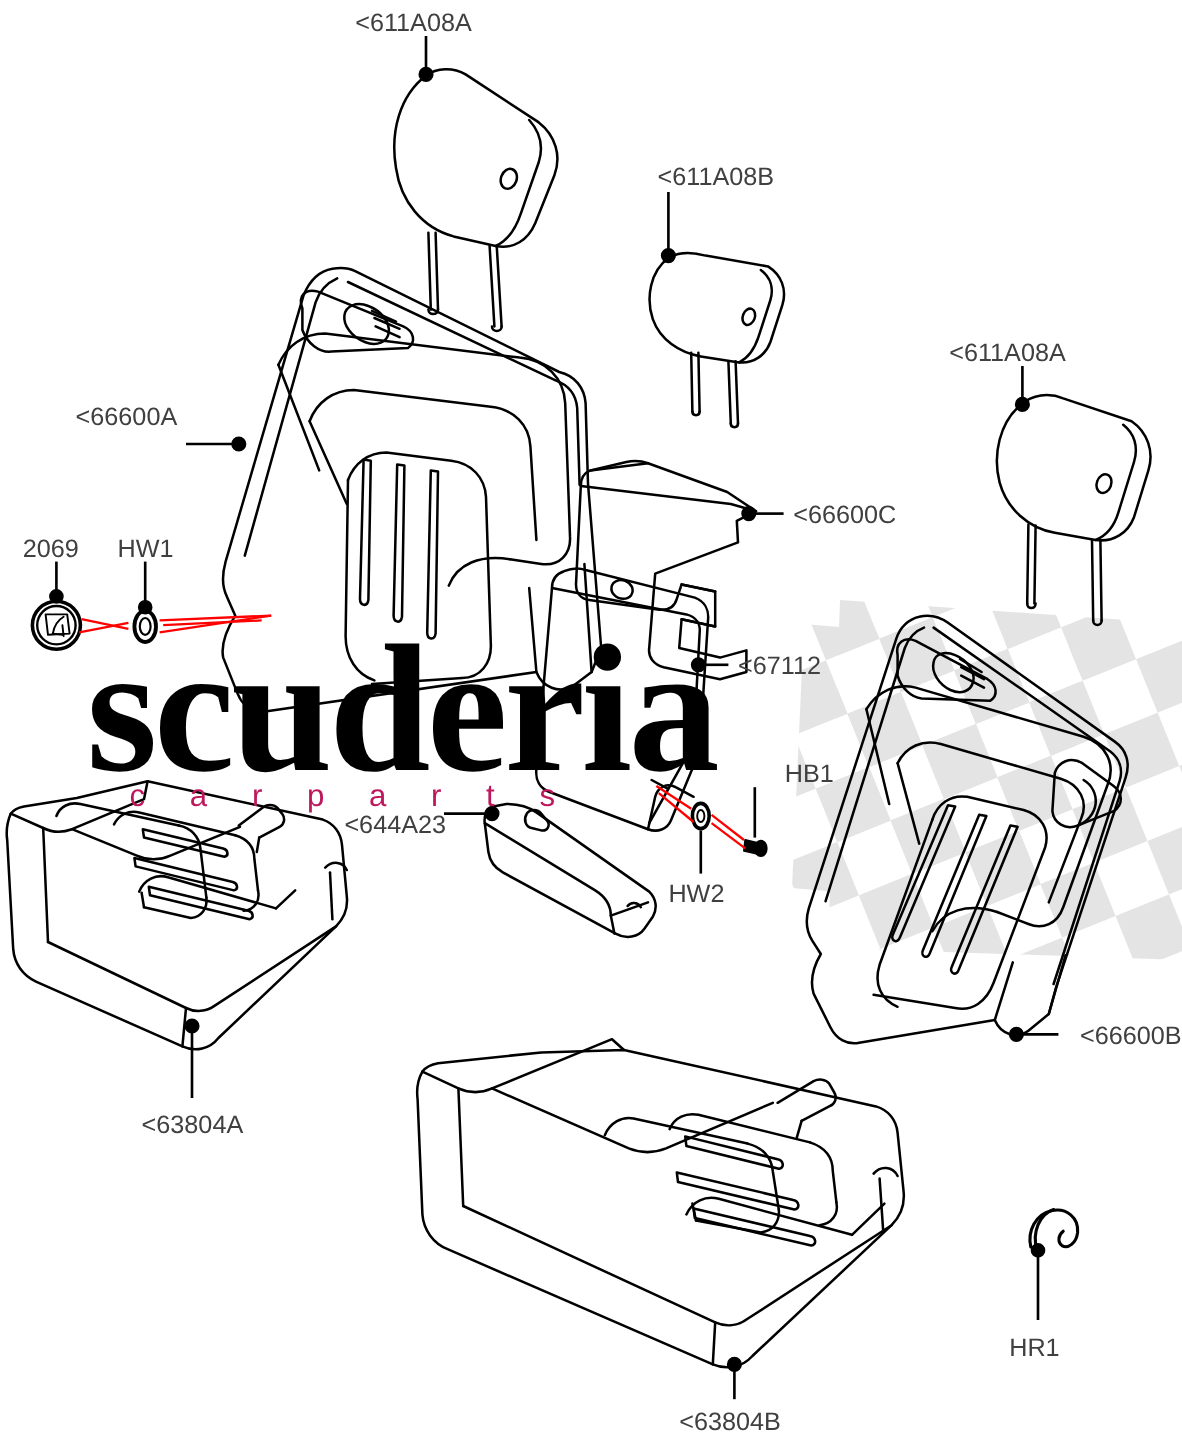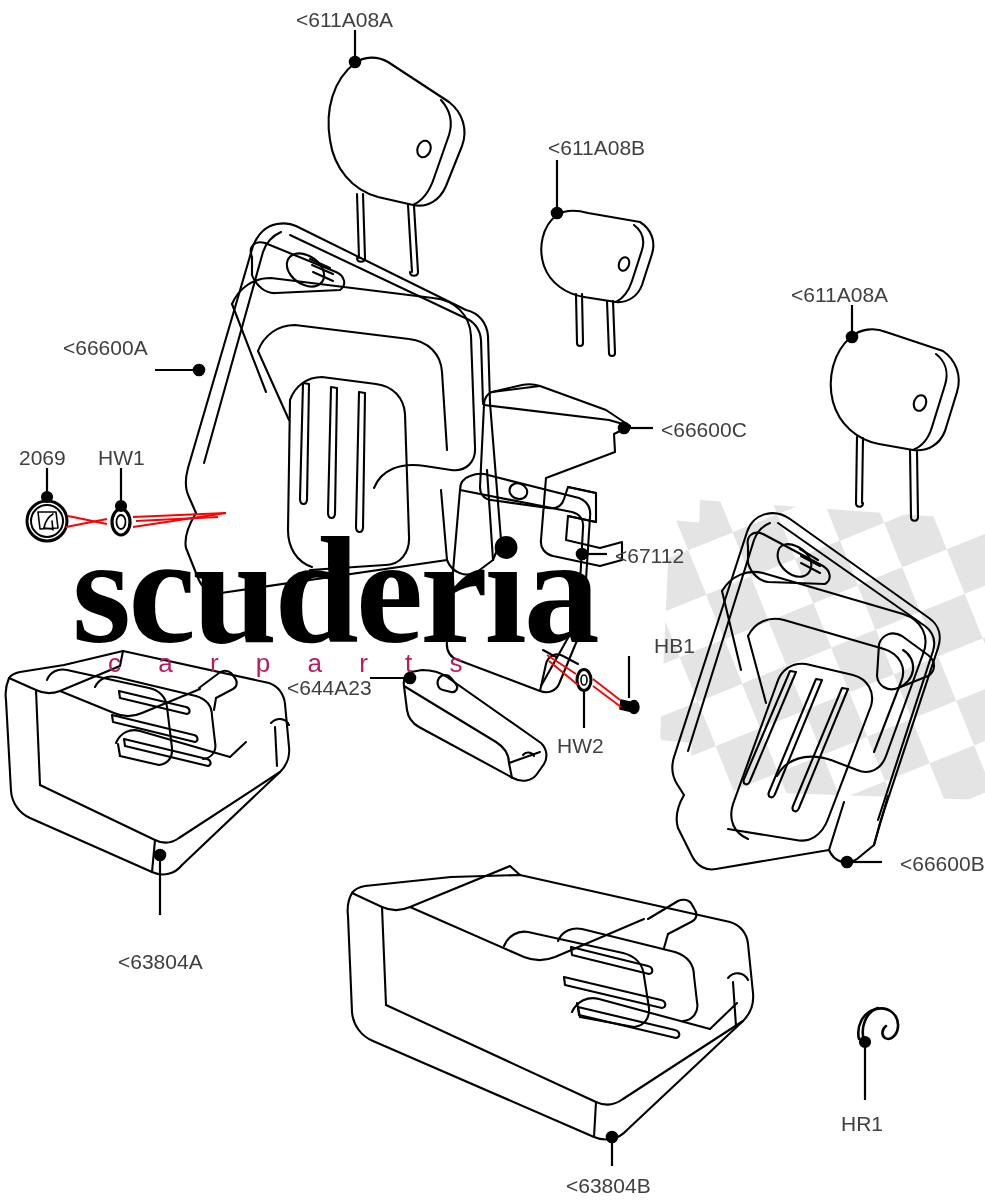--- a/index.html
+++ b/index.html
@@ -426,18 +426,18 @@
   <div class="label" style="left:500px;  top:136px;margin-left:48px;">&lt;611A08B</div>
   <div class="label" style="left:791px;  top:283px;">&lt;611A08A</div>
   <div class="label" style="left:63px;   top:336px;">&lt;66600A</div>
   <div class="label" style="left:19px;   top:446px;">2069</div>
   <div class="label" style="left:98px;   top:446px;">HW1</div>
   <div class="label" style="left:661px;  top:418px;">&lt;66600C</div>
   <div class="label" style="left:615px;  top:544px;">&lt;67112</div>
   <div class="label" style="left:610px;  top:634px;margin-left:44px;">HB1</div>
   <div class="label" style="left:287px;  top:632px;margin-top:44px;">&lt;644A23</div>
   <div class="label" style="left:557px;  top:734px;">HW2</div>
-  <div class="label" style="left:118px;  top:950px;">&lt;63804A</div>
+  <div class="label" style="left:118px;  top:926px;">&lt;63804A</div>
   <div class="label" style="left:900px;  top:852px;">&lt;66600B</div>
   <div class="label" style="left:841px;  top:1112px;">HR1</div>
   <div class="label" style="left:566px;  top:1174px;">&lt;63804B</div>
 
 </div>
 
 </body></html>

